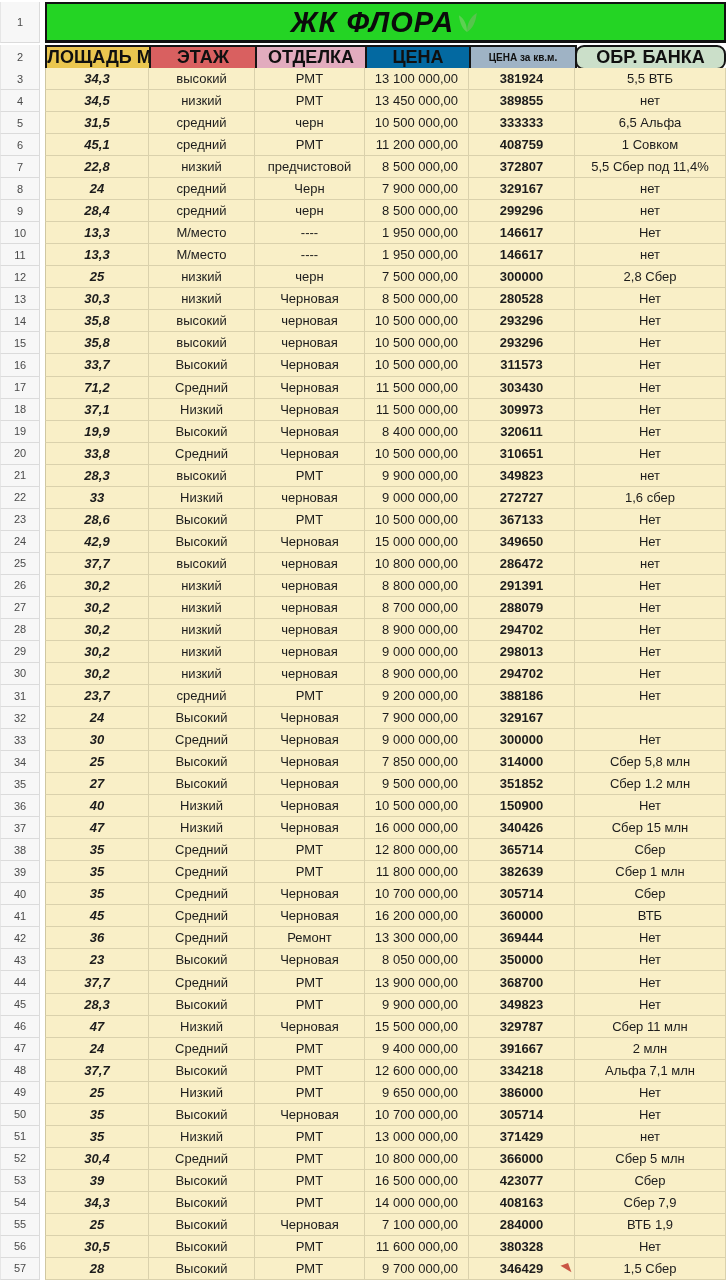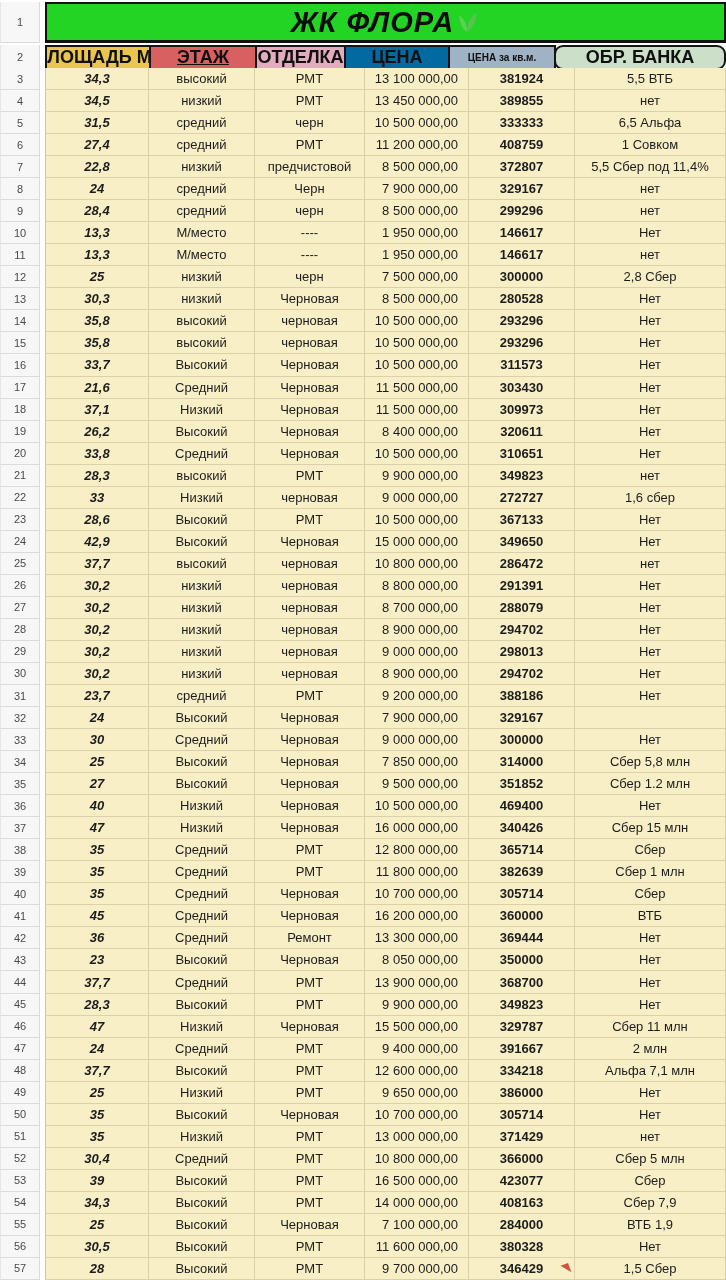--- a/index.html
+++ b/index.html
@@ -19,22 +19,22 @@
 
   
   .header-row{display:grid;grid-template-columns:40px 5px 1fr;height:23px;margin-top:3px;}
   .hdr-strip{display:flex;}
   .hdr{
     border:2px solid #141414;display:flex;align-items:center;justify-content:center;
     font-weight:bold;font-size:18px;color:#101010;white-space:nowrap;overflow:hidden;
   }
   .hdr + .hdr{margin-left:-2px;}
   .hdr.c0{width:106px;}
-  .hdr.c1{width:108px;text-decoration:underline;}
-  .hdr.c2{width:91px;}
+  .hdr.c1{width:108px;}
+  .hdr.c2{width:112px;}
   .hdr.c3{width:106px;}
   .hdr.c4{width:108px;font-size:10px;}
   .hdr.c5{flex:1;}
 
   
   .gut{
     background:#F7F7F7;border-right:1px solid #DBDBDB;border-bottom:1px solid #DBDBDB;
     border-left:1px solid #E6E6E6;color:#4A4A4A;font-size:11px;
     display:flex;align-items:center;justify-content:center;
   }
@@ -94,51 +94,51 @@
         <div class="hdr c3" style="background: #0369a1;">ЦЕНА</div>
         <div class="hdr c4" style="background: rgb(159, 179, 197);">ЦЕНА за кв.м.</div>
         <div class="hdr c5" style="background: rgb(203, 223, 201); border-radius: 9px;">ОБР. БАНКА</div>
       </div>
     </div>
 
     <div class="data-rows">
         <div class="drow"><div class="gut">3</div><div class="gap"></div><div class="cell bold cfirst">34,3</div><div class="cell">высокий</div><div class="cell">РМТ</div><div class="cell right">13 100 000,00</div><div class="cell bold">381924</div><div class="cell">5,5 ВТБ</div></div>
         <div class="drow"><div class="gut">4</div><div class="gap"></div><div class="cell bold cfirst">34,5</div><div class="cell">низкий</div><div class="cell">РМТ</div><div class="cell right">13 450 000,00</div><div class="cell bold">389855</div><div class="cell">нет</div></div>
         <div class="drow"><div class="gut">5</div><div class="gap"></div><div class="cell bold cfirst">31,5</div><div class="cell">средний</div><div class="cell">черн</div><div class="cell right">10 500 000,00</div><div class="cell bold">333333</div><div class="cell">6,5 Альфа</div></div>
-        <div class="drow"><div class="gut">6</div><div class="gap"></div><div class="cell bold cfirst">27,4</div><div class="cell">средний</div><div class="cell">РМТ</div><div class="cell right">11 200 000,00</div><div class="cell bold">408759</div><div class="cell">1 Совком</div></div>
+        <div class="drow"><div class="gut">6</div><div class="gap"></div><div class="cell bold cfirst">45,1</div><div class="cell">средний</div><div class="cell">РМТ</div><div class="cell right">11 200 000,00</div><div class="cell bold">408759</div><div class="cell">1 Совком</div></div>
         <div class="drow"><div class="gut">7</div><div class="gap"></div><div class="cell bold cfirst">22,8</div><div class="cell">низкий</div><div class="cell">предчистовой</div><div class="cell right">8 500 000,00</div><div class="cell bold">372807</div><div class="cell">5,5 Сбер под 11,4%</div></div>
         <div class="drow"><div class="gut">8</div><div class="gap"></div><div class="cell bold cfirst">24</div><div class="cell">средний</div><div class="cell">Черн</div><div class="cell right">7 900 000,00</div><div class="cell bold">329167</div><div class="cell">нет</div></div>
         <div class="drow"><div class="gut">9</div><div class="gap"></div><div class="cell bold cfirst">28,4</div><div class="cell">средний</div><div class="cell">черн</div><div class="cell right">8 500 000,00</div><div class="cell bold">299296</div><div class="cell">нет</div></div>
         <div class="drow"><div class="gut">10</div><div class="gap"></div><div class="cell bold cfirst">13,3</div><div class="cell">М/место</div><div class="cell">----</div><div class="cell right">1 950 000,00</div><div class="cell bold">146617</div><div class="cell">Нет</div></div>
         <div class="drow"><div class="gut">11</div><div class="gap"></div><div class="cell bold cfirst">13,3</div><div class="cell">М/место</div><div class="cell">----</div><div class="cell right">1 950 000,00</div><div class="cell bold">146617</div><div class="cell">нет</div></div>
         <div class="drow"><div class="gut">12</div><div class="gap"></div><div class="cell bold cfirst">25</div><div class="cell">низкий</div><div class="cell">черн</div><div class="cell right">7 500 000,00</div><div class="cell bold">300000</div><div class="cell">2,8 Сбер</div></div>
         <div class="drow"><div class="gut">13</div><div class="gap"></div><div class="cell bold cfirst">30,3</div><div class="cell">низкий</div><div class="cell">Черновая</div><div class="cell right">8 500 000,00</div><div class="cell bold">280528</div><div class="cell">Нет</div></div>
         <div class="drow"><div class="gut">14</div><div class="gap"></div><div class="cell bold cfirst">35,8</div><div class="cell">высокий</div><div class="cell">черновая</div><div class="cell right">10 500 000,00</div><div class="cell bold">293296</div><div class="cell">Нет</div></div>
         <div class="drow"><div class="gut">15</div><div class="gap"></div><div class="cell bold cfirst">35,8</div><div class="cell">высокий</div><div class="cell">черновая</div><div class="cell right">10 500 000,00</div><div class="cell bold">293296</div><div class="cell">Нет</div></div>
         <div class="drow"><div class="gut">16</div><div class="gap"></div><div class="cell bold cfirst">33,7</div><div class="cell">Высокий</div><div class="cell">Черновая</div><div class="cell right">10 500 000,00</div><div class="cell bold">311573</div><div class="cell">Нет</div></div>
-        <div class="drow"><div class="gut">17</div><div class="gap"></div><div class="cell bold cfirst">21,6</div><div class="cell">Средний</div><div class="cell">Черновая</div><div class="cell right">11 500 000,00</div><div class="cell bold">303430</div><div class="cell">Нет</div></div>
+        <div class="drow"><div class="gut">17</div><div class="gap"></div><div class="cell bold cfirst">71,2</div><div class="cell">Средний</div><div class="cell">Черновая</div><div class="cell right">11 500 000,00</div><div class="cell bold">303430</div><div class="cell">Нет</div></div>
         <div class="drow"><div class="gut">18</div><div class="gap"></div><div class="cell bold cfirst">37,1</div><div class="cell">Низкий</div><div class="cell">Черновая</div><div class="cell right">11 500 000,00</div><div class="cell bold">309973</div><div class="cell">Нет</div></div>
-        <div class="drow"><div class="gut">19</div><div class="gap"></div><div class="cell bold cfirst">26,2</div><div class="cell">Высокий</div><div class="cell">Черновая</div><div class="cell right">8 400 000,00</div><div class="cell bold">320611</div><div class="cell">Нет</div></div>
+        <div class="drow"><div class="gut">19</div><div class="gap"></div><div class="cell bold cfirst">19,9</div><div class="cell">Высокий</div><div class="cell">Черновая</div><div class="cell right">8 400 000,00</div><div class="cell bold">320611</div><div class="cell">Нет</div></div>
         <div class="drow"><div class="gut">20</div><div class="gap"></div><div class="cell bold cfirst">33,8</div><div class="cell">Средний</div><div class="cell">Черновая</div><div class="cell right">10 500 000,00</div><div class="cell bold">310651</div><div class="cell">Нет</div></div>
         <div class="drow"><div class="gut">21</div><div class="gap"></div><div class="cell bold cfirst">28,3</div><div class="cell">высокий</div><div class="cell">РМТ</div><div class="cell right">9 900 000,00</div><div class="cell bold">349823</div><div class="cell">нет</div></div>
         <div class="drow"><div class="gut">22</div><div class="gap"></div><div class="cell bold cfirst">33</div><div class="cell">Низкий</div><div class="cell">черновая</div><div class="cell right">9 000 000,00</div><div class="cell bold">272727</div><div class="cell">1,6 сбер</div></div>
         <div class="drow"><div class="gut">23</div><div class="gap"></div><div class="cell bold cfirst">28,6</div><div class="cell">Высокий</div><div class="cell">РМТ</div><div class="cell right">10 500 000,00</div><div class="cell bold">367133</div><div class="cell">Нет</div></div>
         <div class="drow"><div class="gut">24</div><div class="gap"></div><div class="cell bold cfirst">42,9</div><div class="cell">Высокий</div><div class="cell">Черновая</div><div class="cell right">15 000 000,00</div><div class="cell bold">349650</div><div class="cell">Нет</div></div>
         <div class="drow"><div class="gut">25</div><div class="gap"></div><div class="cell bold cfirst">37,7</div><div class="cell">высокий</div><div class="cell">черновая</div><div class="cell right">10 800 000,00</div><div class="cell bold">286472</div><div class="cell">нет</div></div>
         <div class="drow"><div class="gut">26</div><div class="gap"></div><div class="cell bold cfirst">30,2</div><div class="cell">низкий</div><div class="cell">черновая</div><div class="cell right">8 800 000,00</div><div class="cell bold">291391</div><div class="cell">Нет</div></div>
         <div class="drow"><div class="gut">27</div><div class="gap"></div><div class="cell bold cfirst">30,2</div><div class="cell">низкий</div><div class="cell">черновая</div><div class="cell right">8 700 000,00</div><div class="cell bold">288079</div><div class="cell">Нет</div></div>
         <div class="drow"><div class="gut">28</div><div class="gap"></div><div class="cell bold cfirst">30,2</div><div class="cell">низкий</div><div class="cell">черновая</div><div class="cell right">8 900 000,00</div><div class="cell bold">294702</div><div class="cell">Нет</div></div>
         <div class="drow"><div class="gut">29</div><div class="gap"></div><div class="cell bold cfirst">30,2</div><div class="cell">низкий</div><div class="cell">черновая</div><div class="cell right">9 000 000,00</div><div class="cell bold">298013</div><div class="cell">Нет</div></div>
         <div class="drow"><div class="gut">30</div><div class="gap"></div><div class="cell bold cfirst">30,2</div><div class="cell">низкий</div><div class="cell">черновая</div><div class="cell right">8 900 000,00</div><div class="cell bold">294702</div><div class="cell">Нет</div></div>
         <div class="drow"><div class="gut">31</div><div class="gap"></div><div class="cell bold cfirst">23,7</div><div class="cell">средний</div><div class="cell">РМТ</div><div class="cell right">9 200 000,00</div><div class="cell bold">388186</div><div class="cell">Нет</div></div>
         <div class="drow"><div class="gut">32</div><div class="gap"></div><div class="cell bold cfirst">24</div><div class="cell">Высокий</div><div class="cell">Черновая</div><div class="cell right">7 900 000,00</div><div class="cell bold">329167</div><div class="cell"></div></div>
         <div class="drow"><div class="gut">33</div><div class="gap"></div><div class="cell bold cfirst">30</div><div class="cell">Средний</div><div class="cell">Черновая</div><div class="cell right">9 000 000,00</div><div class="cell bold">300000</div><div class="cell">Нет</div></div>
         <div class="drow"><div class="gut">34</div><div class="gap"></div><div class="cell bold cfirst">25</div><div class="cell">Высокий</div><div class="cell">Черновая</div><div class="cell right">7 850 000,00</div><div class="cell bold">314000</div><div class="cell">Сбер 5,8 млн</div></div>
         <div class="drow"><div class="gut">35</div><div class="gap"></div><div class="cell bold cfirst">27</div><div class="cell">Высокий</div><div class="cell">Черновая</div><div class="cell right">9 500 000,00</div><div class="cell bold">351852</div><div class="cell">Сбер 1.2 млн</div></div>
-        <div class="drow"><div class="gut">36</div><div class="gap"></div><div class="cell bold cfirst">40</div><div class="cell">Низкий</div><div class="cell">Черновая</div><div class="cell right">10 500 000,00</div><div class="cell bold">469400</div><div class="cell">Нет</div></div>
+        <div class="drow"><div class="gut">36</div><div class="gap"></div><div class="cell bold cfirst">40</div><div class="cell">Низкий</div><div class="cell">Черновая</div><div class="cell right">10 500 000,00</div><div class="cell bold">150900</div><div class="cell">Нет</div></div>
         <div class="drow"><div class="gut">37</div><div class="gap"></div><div class="cell bold cfirst">47</div><div class="cell">Низкий</div><div class="cell">Черновая</div><div class="cell right">16 000 000,00</div><div class="cell bold">340426</div><div class="cell">Сбер 15 млн</div></div>
         <div class="drow"><div class="gut">38</div><div class="gap"></div><div class="cell bold cfirst">35</div><div class="cell">Средний</div><div class="cell">РМТ</div><div class="cell right">12 800 000,00</div><div class="cell bold">365714</div><div class="cell">Сбер</div></div>
         <div class="drow"><div class="gut">39</div><div class="gap"></div><div class="cell bold cfirst">35</div><div class="cell">Средний</div><div class="cell">РМТ</div><div class="cell right">11 800 000,00</div><div class="cell bold">382639</div><div class="cell">Сбер 1 млн</div></div>
         <div class="drow"><div class="gut">40</div><div class="gap"></div><div class="cell bold cfirst">35</div><div class="cell">Средний</div><div class="cell">Черновая</div><div class="cell right">10 700 000,00</div><div class="cell bold">305714</div><div class="cell">Сбер</div></div>
         <div class="drow"><div class="gut">41</div><div class="gap"></div><div class="cell bold cfirst">45</div><div class="cell">Средний</div><div class="cell">Черновая</div><div class="cell right">16 200 000,00</div><div class="cell bold">360000</div><div class="cell">ВТБ</div></div>
         <div class="drow"><div class="gut">42</div><div class="gap"></div><div class="cell bold cfirst">36</div><div class="cell">Средний</div><div class="cell">Ремонт</div><div class="cell right">13 300 000,00</div><div class="cell bold">369444</div><div class="cell">Нет</div></div>
         <div class="drow"><div class="gut">43</div><div class="gap"></div><div class="cell bold cfirst">23</div><div class="cell">Высокий</div><div class="cell">Черновая</div><div class="cell right">8 050 000,00</div><div class="cell bold">350000</div><div class="cell">Нет</div></div>
         <div class="drow"><div class="gut">44</div><div class="gap"></div><div class="cell bold cfirst">37,7</div><div class="cell">Средний</div><div class="cell">РМТ</div><div class="cell right">13 900 000,00</div><div class="cell bold">368700</div><div class="cell">Нет</div></div>
         <div class="drow"><div class="gut">45</div><div class="gap"></div><div class="cell bold cfirst">28,3</div><div class="cell">Высокий</div><div class="cell">РМТ</div><div class="cell right">9 900 000,00</div><div class="cell bold">349823</div><div class="cell">Нет</div></div>
         <div class="drow"><div class="gut">46</div><div class="gap"></div><div class="cell bold cfirst">47</div><div class="cell">Низкий</div><div class="cell">Черновая</div><div class="cell right">15 500 000,00</div><div class="cell bold">329787</div><div class="cell">Сбер 11 млн</div></div>

